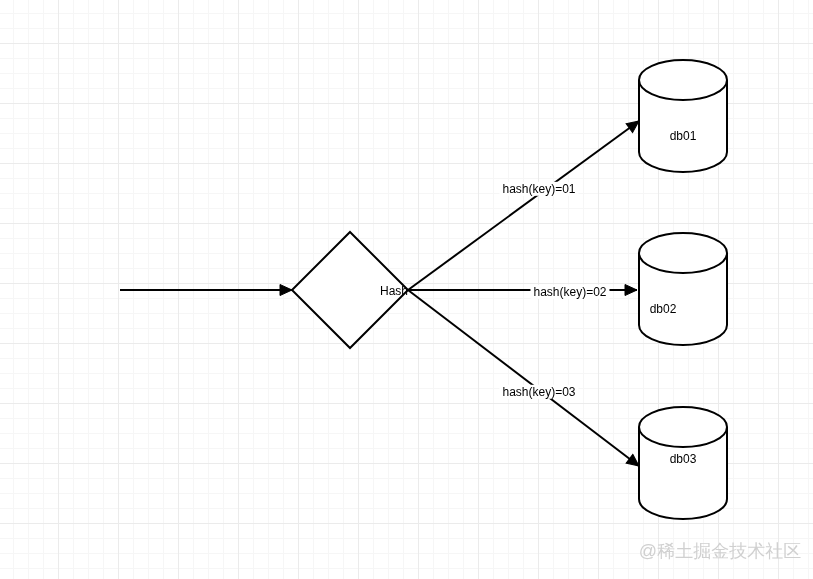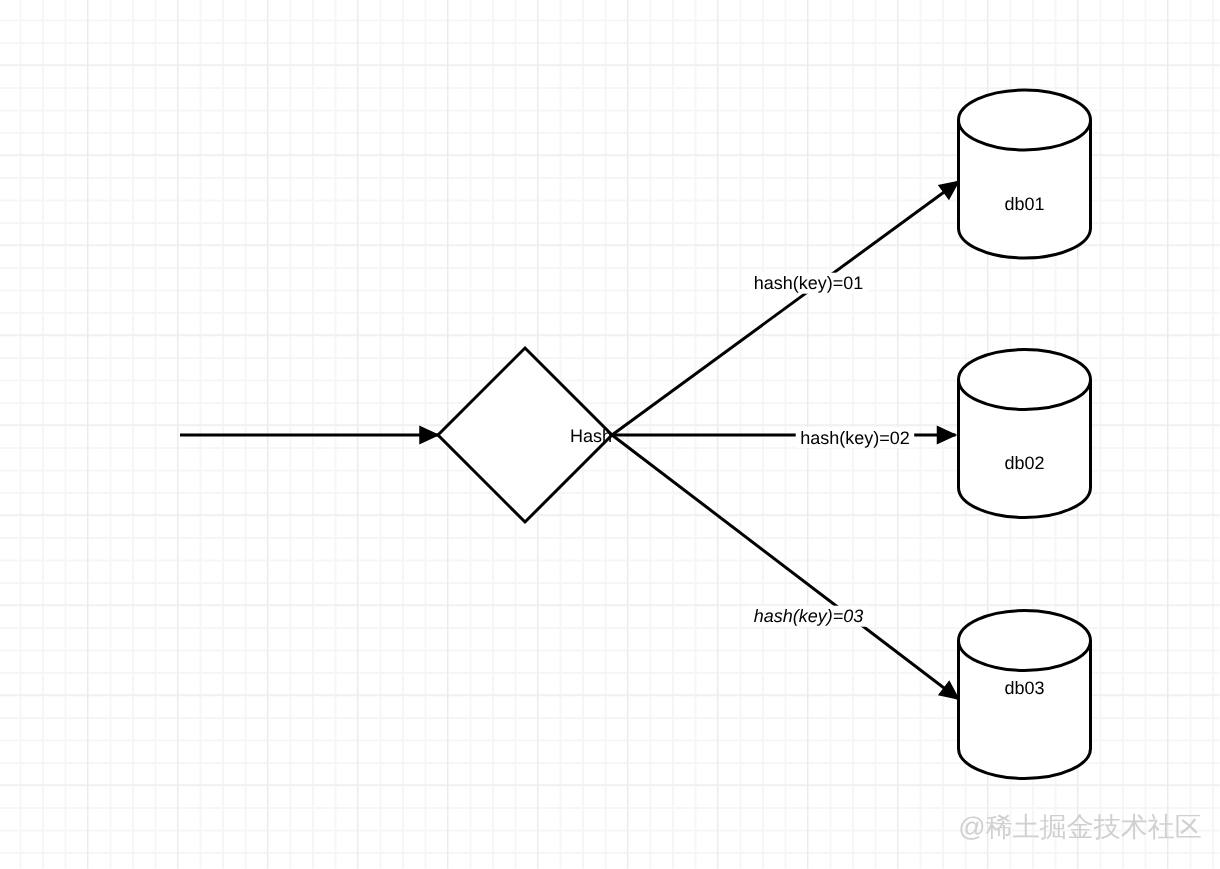--- a/index.html
+++ b/index.html
@@ -88,20 +88,20 @@
       <path class="shape" d="M639,427 A44,20 0 0 1 727,427 V499 A44,20 0 0 1 639,499 Z"></path>
       <path class="edge" d="M639,427 A44,20 0 0 0 727,427"></path>
     </g>
   </svg>
 
 
   <div class="lbl" style="left:350px; top:291px;margin-left:44px;">Hash</div>
 
   <div class="lbl chip" style="left:539px; top:189px;">hash(key)=01</div>
   <div class="lbl chip" style="left:570px; top:292px;">hash(key)=02</div>
-  <div class="lbl chip" style="left:539px; top:411px;font-style:italic;">hash(key)=03</div>
+  <div class="lbl chip" style="left:539px; top:392px;">hash(key)=03</div>
 
   <div class="lbl" style="left:683px; top:136px;">db01</div>
-  <div class="lbl" style="left:683px; top:309px;">db02</div>
+  <div class="lbl" style="left:663px; top:309px;">db02</div>
   <div class="lbl" style="left:683px; top:459px;">db03</div>
 
   <div class="watermark">@稀土掘金技术社区</div>
 </div>
 
 </body></html>

